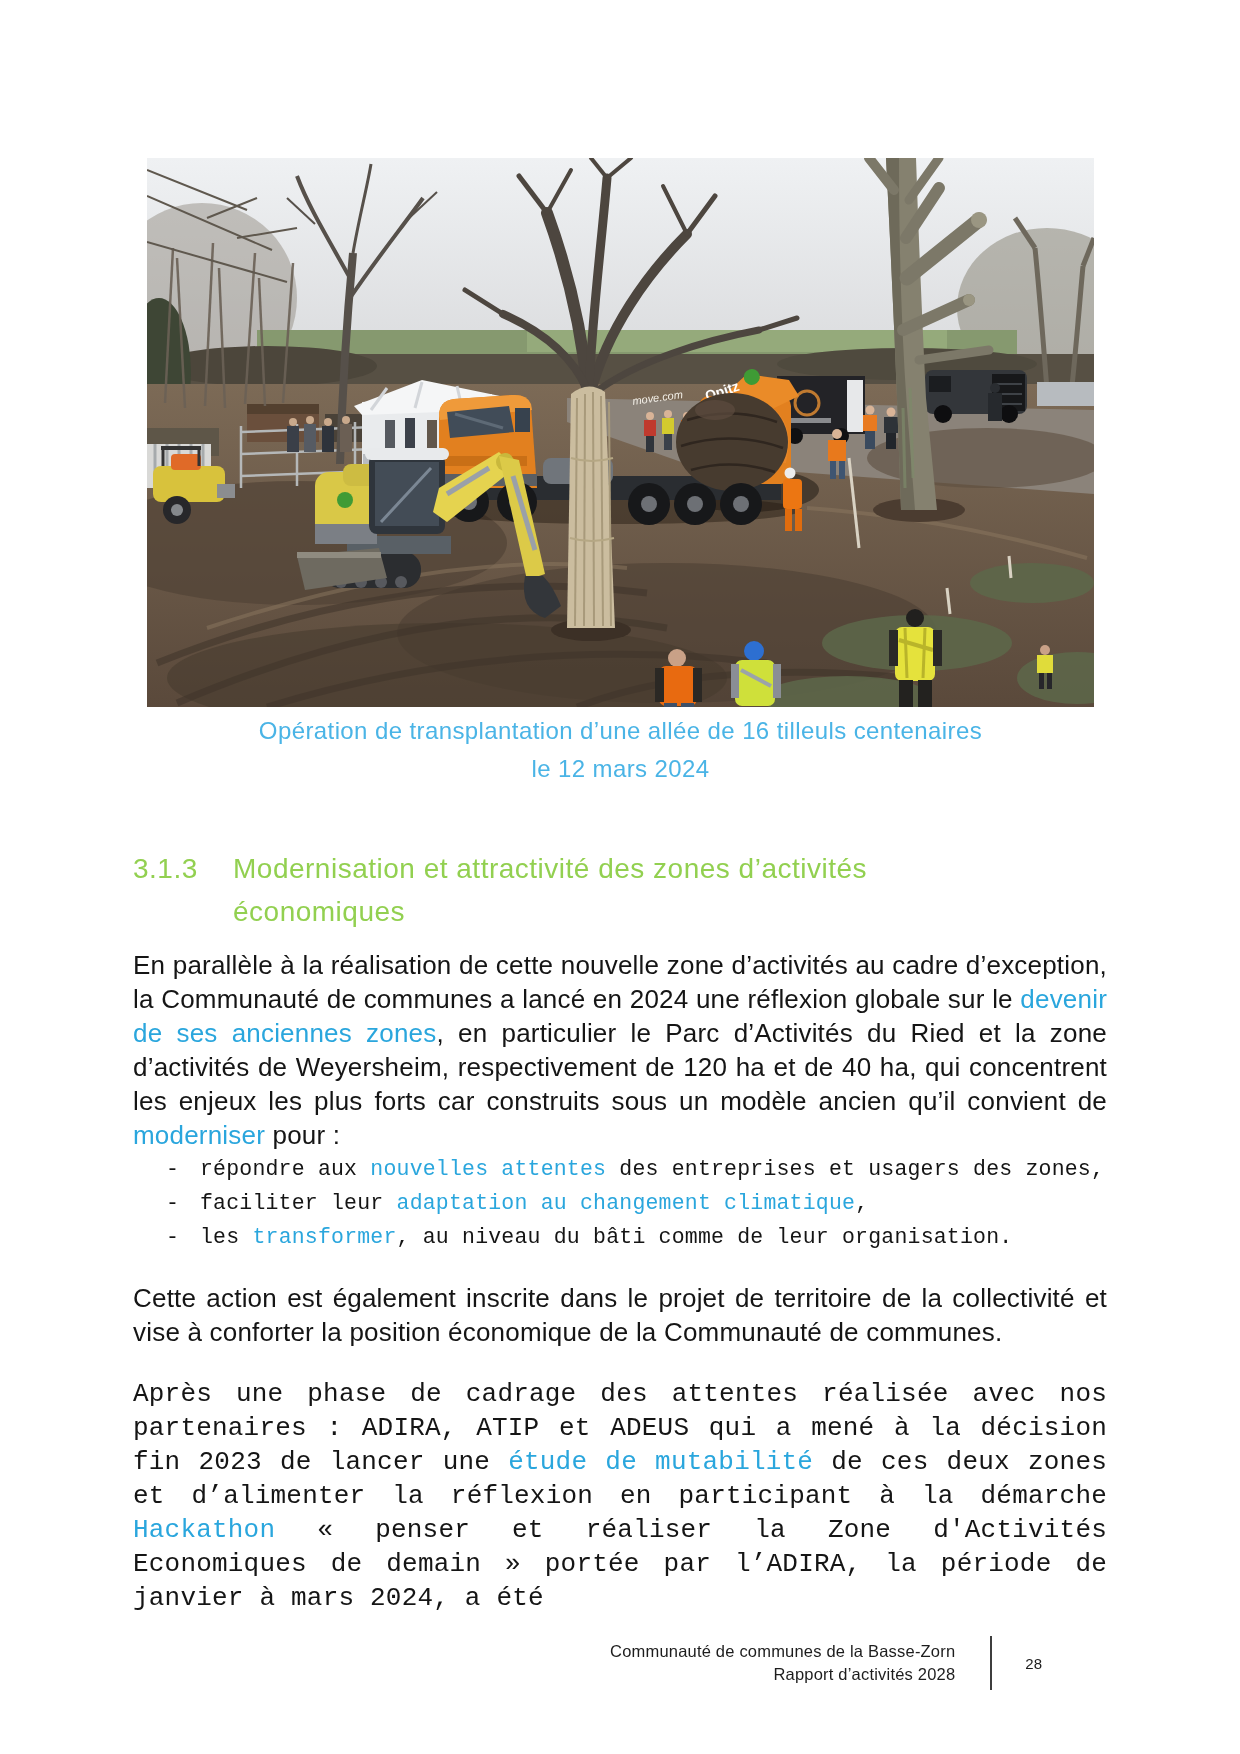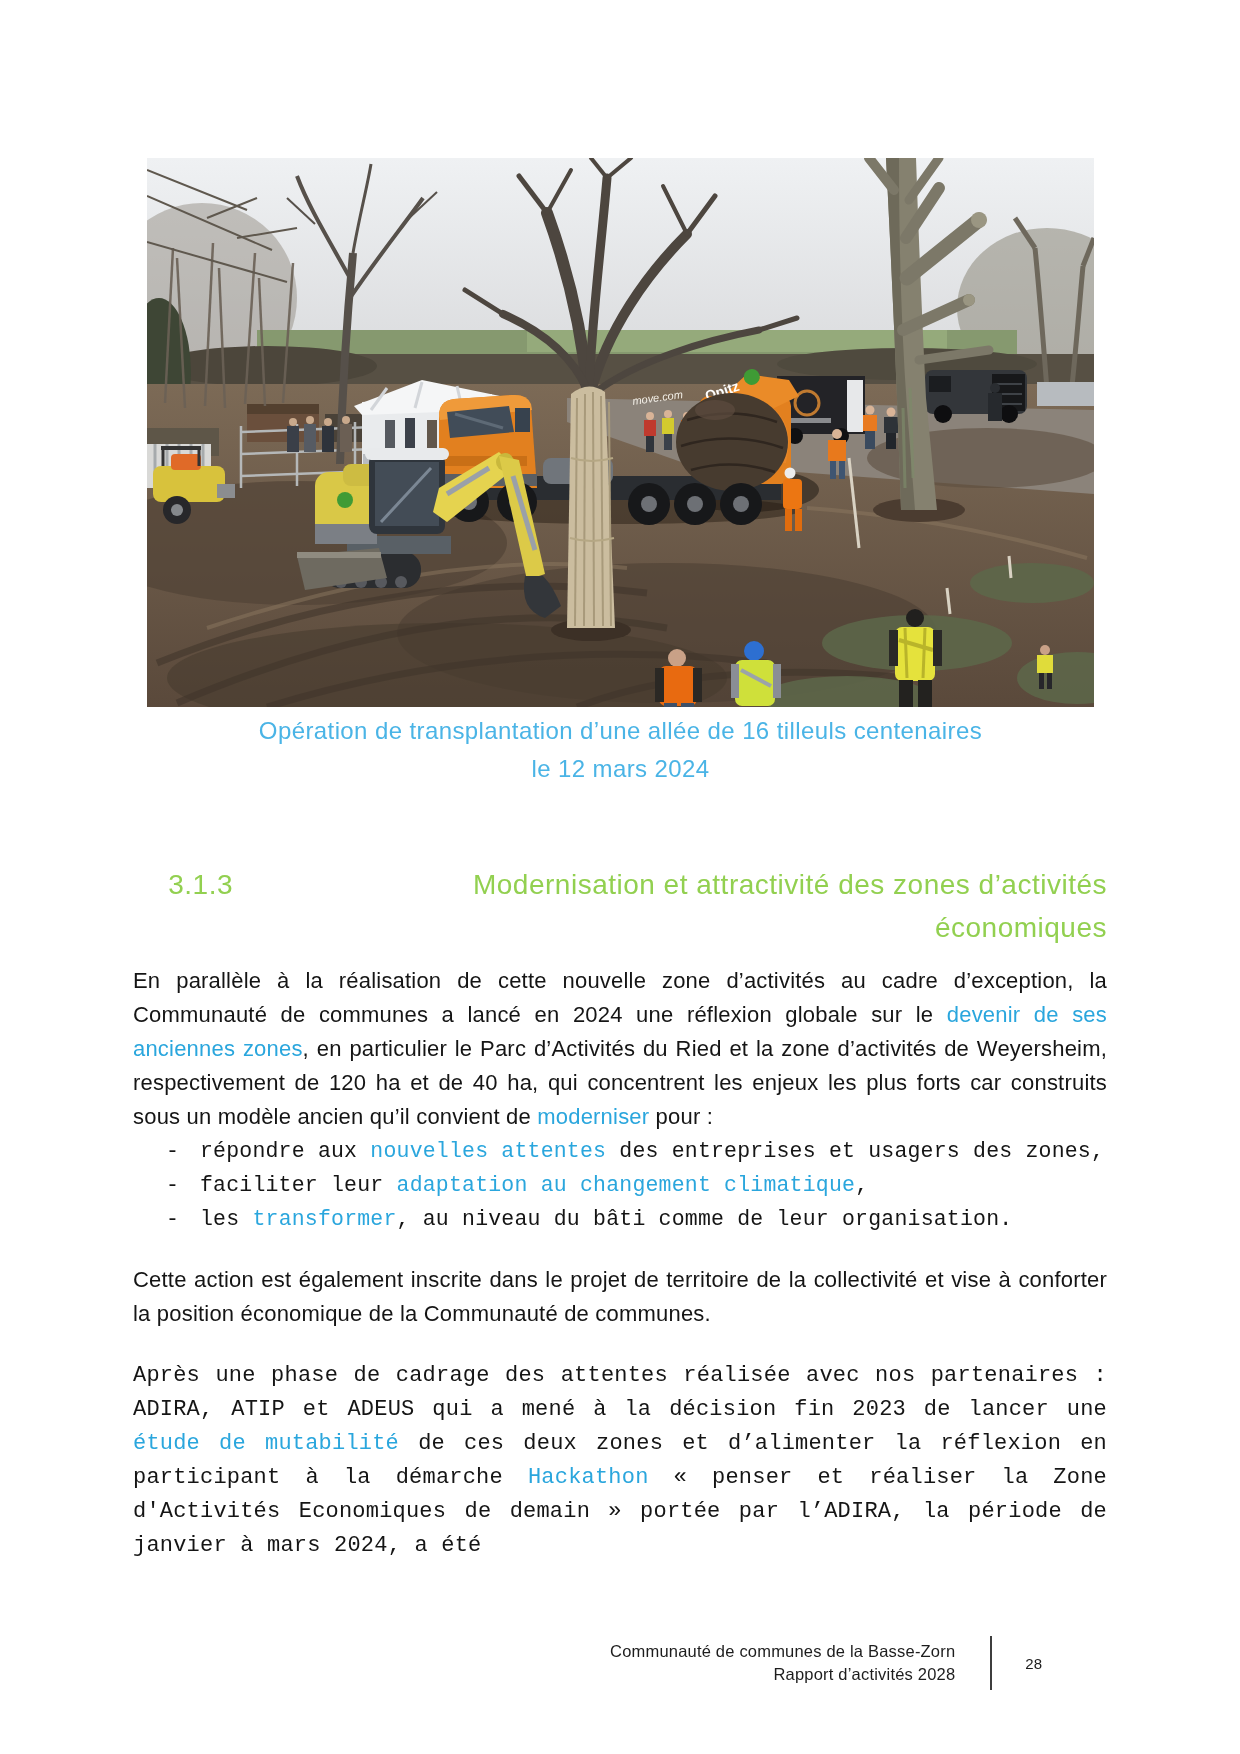--- a/index.html
+++ b/index.html
@@ -10,24 +10,24 @@
   }
   html,body{margin:0;padding:0;background:#ffffff;}
   .page{
     position:relative;width:1240px;height:1754px;background:#fff;overflow:hidden;
     font-family:"Liberation Sans",sans-serif;color:var(--body-text);
   }
   .content{position:absolute;left:133px;top:0;width:974px;}
   figure{margin:158px 0 0 14px;width:947px;}
   figure svg{display:block;}
   figcaption{margin-top:5px;text-align:center;font-size:24px;line-height:38px;color:var(--caption-blue);letter-spacing:.4px;}
-  .section-heading{display:flex;margin-top:75px;color:var(--heading-green);font-size:28px;line-height:43px;letter-spacing:.5px;text-align:right;}
+  .section-heading{display:flex;margin-top:59px;color:var(--heading-green);font-size:28px;line-height:43px;letter-spacing:.5px;}
   .hnum{width:100px;flex:0 0 100px;}
   .htext{flex:1;}
-  p.body{margin:15px 0 0;font-size:22px;line-height:34px;text-align:justify;letter-spacing:.2px;}
+  p.body{margin:15px 0 0;font-size:26px;line-height:34px;text-align:justify;letter-spacing:.2px;}
   .blue{color:var(--link-blue);}
   ul.bullets{list-style:none;margin:0;padding:0;}
   ul.bullets li{position:relative;padding-left:67px;font-size:21.5px;line-height:34px;letter-spacing:.2px;font-family:Liberation Mono, monospace;}
   ul.bullets li::before{content:"-";position:absolute;left:33px;top:0;}
   p.sp1{margin-top:27px;}
   p.sp2{margin-top:28px;font-family:Liberation Mono, monospace;}
   .page-footer{position:absolute;top:1636px;right:198px;display:flex;align-items:center;gap:20px;}
   .ftext{text-align:right;font-size:16.5px;line-height:23px;color:#1d1d1d;letter-spacing:.2px;}
   .fbar{width:2px;height:54px;background:#3e3e3e;margin:0 13px 0 15px;}
   .fnum{font-size:15px;color:#1d1d1d;}

